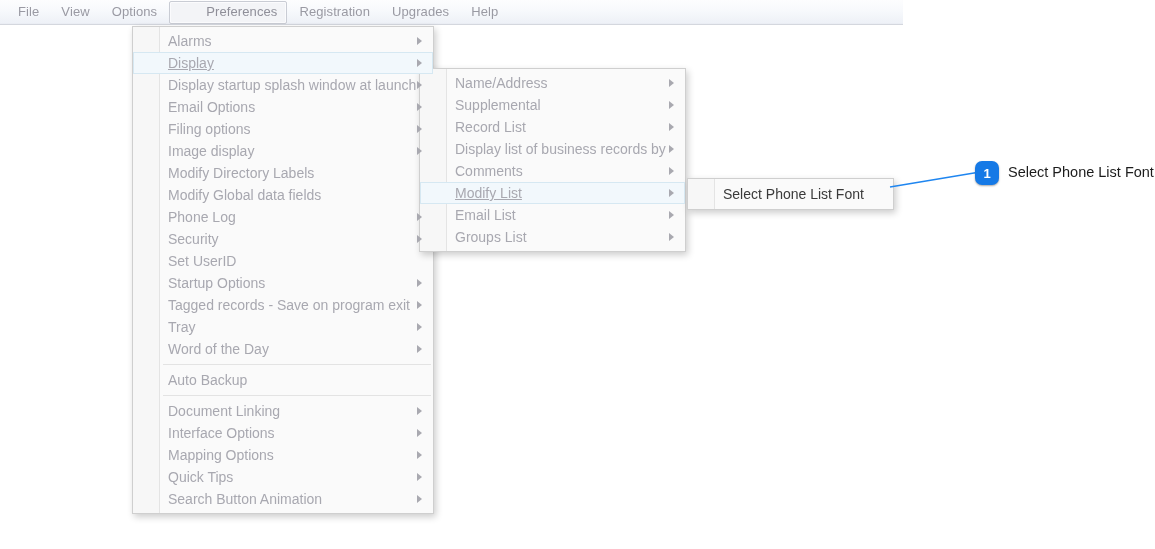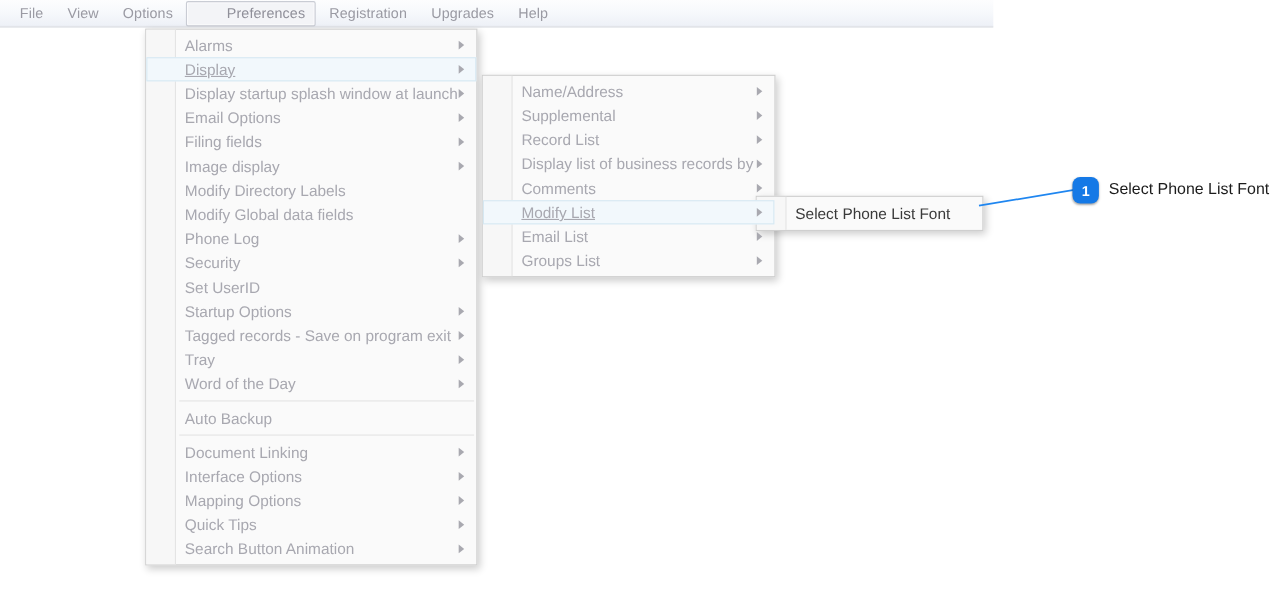--- a/index.html
+++ b/index.html
@@ -72,21 +72,21 @@
     border-top: 4px solid transparent;
     border-bottom: 4px solid transparent;
   }
   .menu-sep {
     position: relative; z-index: 2;
     height: 1px; background: #e3e3e3;
     margin: 4px 2px 4px 30px;
   }
 
   #menu1 { left: 132px; top: 26px; width: 302px; }
-  #menu2 { left: 438px; top: 68px; width: 267px; }
+  #menu2 { left: 419px; top: 68px; width: 267px; }
   #menu3 { left: 687px; top: 178px; width: 207px; }
   #menu3 .menu-item { height: 24px; }
 
   
   .leader { position: absolute; left: 888px; top: 160px; width: 100px; height: 36px; }
   .badge {
     position: absolute; left: 975px; top: 161px;
     width: 24px; height: 24px;
     background: #1579e6;
     border-radius: 7px;
@@ -127,21 +127,21 @@
       </div>
       <div class="menu-item">
         <span>Display startup splash window at launch</span>
         <span class="arrow"></span>
       </div>
       <div class="menu-item">
         <span>Email Options</span>
         <span class="arrow"></span>
       </div>
       <div class="menu-item">
-        <span>Filing fields</span>
+        <span>Filing options</span>
         <span class="arrow"></span>
       </div>
       <div class="menu-item">
         <span>Image display</span>
         <span class="arrow"></span>
       </div>
       <div class="menu-item">
         <span>Modify Directory Labels</span>
       </div>
       <div class="menu-item">

